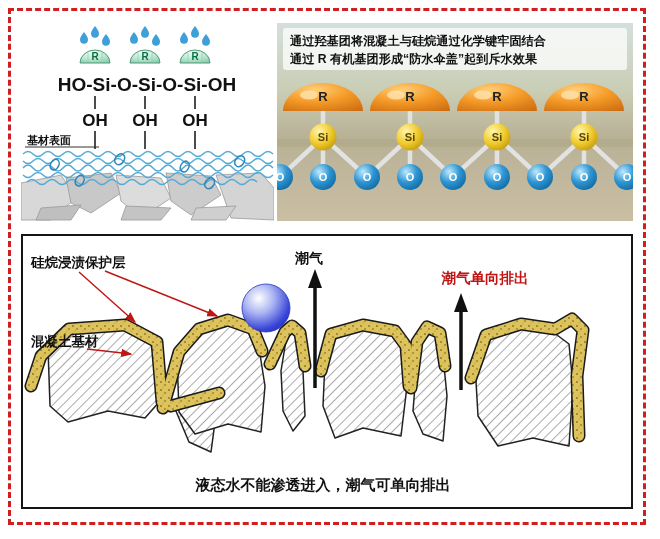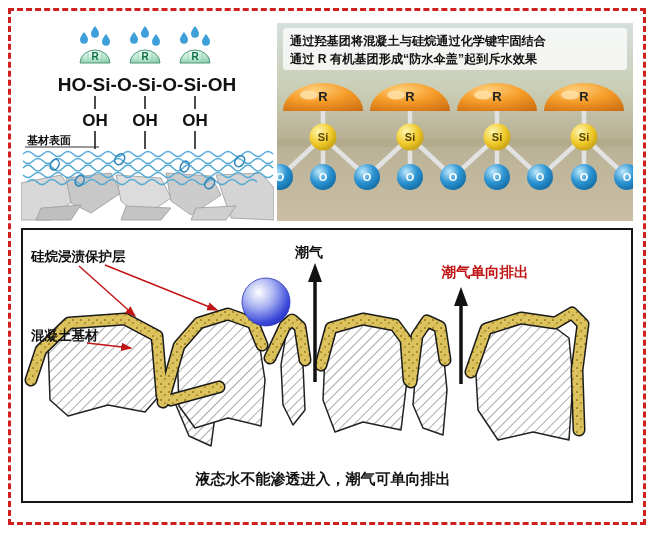--- a/index.html
+++ b/index.html
@@ -9,21 +9,21 @@
   }
   .frame{
     position:absolute;left:8px;top:8px;width:638px;height:517px;
     box-sizing:border-box;border:3px dashed #cf1f1f;background:#ffffff;
     padding:12px 10px 0 10px;
   }
   .top-row{display:flex;gap:3px;}
   .panel-tl{width:253px;height:198px;background:#ffffff;}
   .panel-tr{width:356px;height:198px;position:relative;}
   .panel-bottom{
-    margin-top:7px;width:612px;height:275px;box-sizing:border-box;
+    margin-top:13px;width:612px;height:275px;box-sizing:border-box;
     border:2px solid #151515;background:#ffffff;
   }
   svg{display:block}
   text{font-family:"Liberation Sans","DejaVu Sans",sans-serif}
 </style>
 </head>
 <body>
 
 <div class="frame">
   <div class="top-row">

